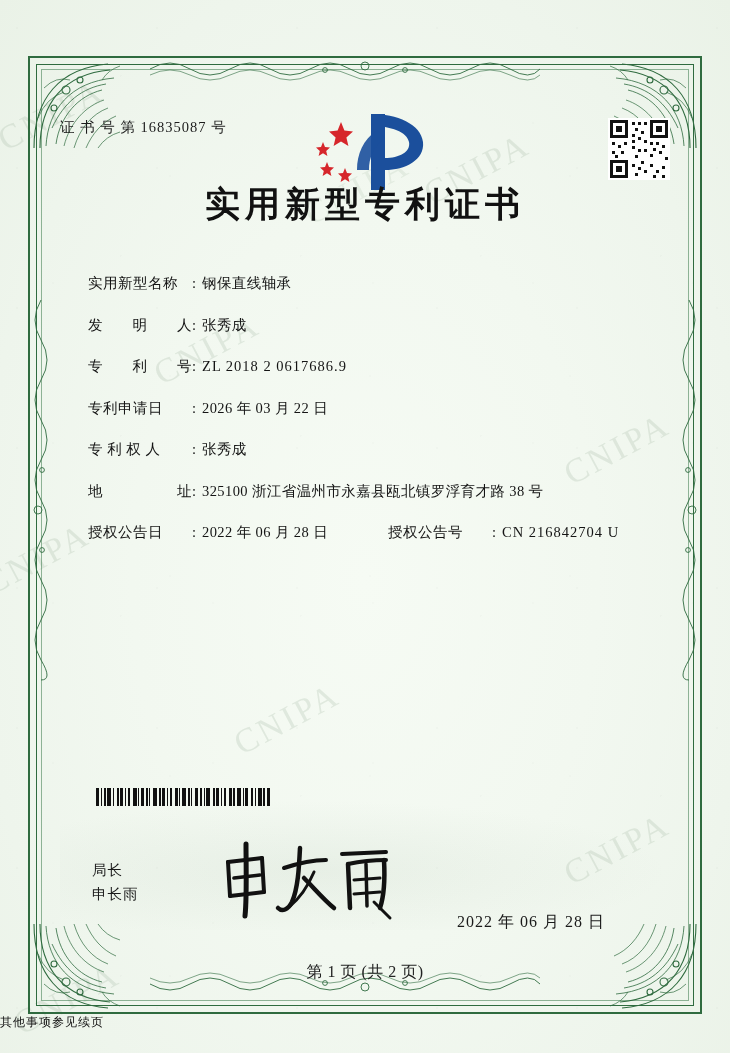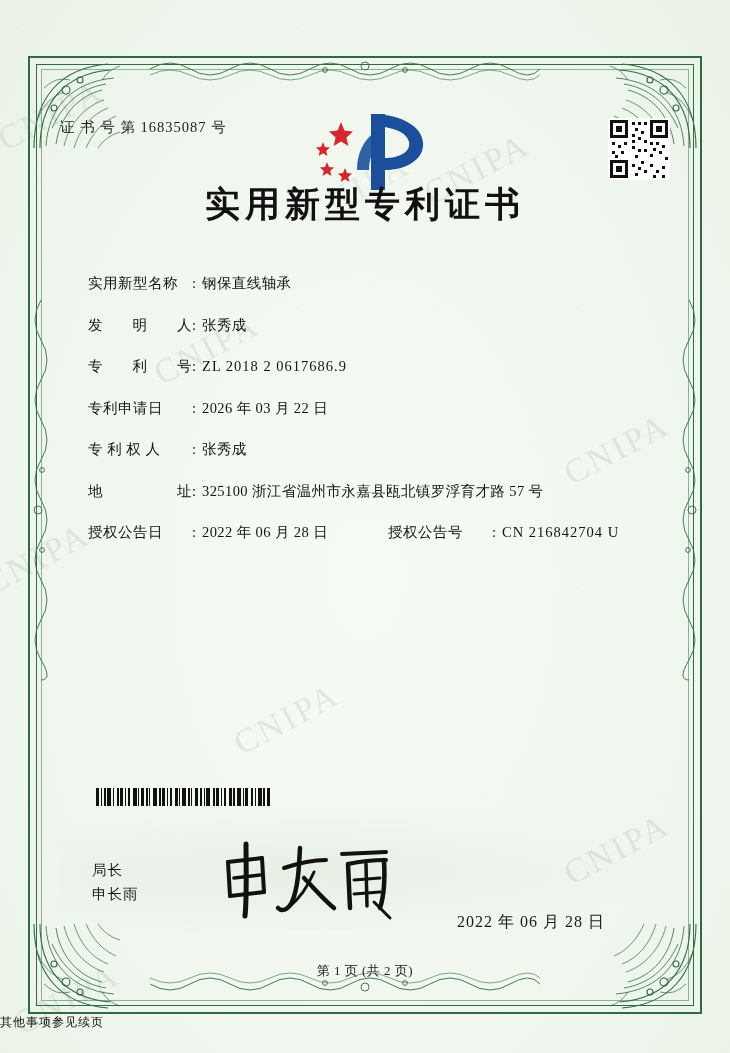--- a/index.html
+++ b/index.html
@@ -224,21 +224,21 @@
     top: 912px;
     font-size: 16px;
     letter-spacing: 1px;
   }
 
   .page-no {
     position: absolute;
     left: 0; right: 0;
     top: 962px;
     text-align: center;
-    font-size: 13px;
+    font-size: 16px;
     color: #222;
     letter-spacing: 0.5px;
   }
 
   .footer-note {
     position: absolute;
     left: 0; right: 4px;
     top: 1014px;
     text-align: left;
     font-size: 12px;
@@ -494,21 +494,21 @@
         <span class="field-sep">:</span>
         <span class="field-value">张秀成</span>
       </div>
 
       <div class="field-row">
         <span class="field-label spread">
           <span>地</span>
           <span>址</span>
         </span>
         <span class="field-sep">:</span>
-        <span class="field-value">325100 浙江省温州市永嘉县瓯北镇罗浮育才路 57 号</span>
+        <span class="field-value">325100 浙江省温州市永嘉县瓯北镇罗浮育才路 38 号</span>
       </div>
 
       <div class="row-2col">
         <div class="col-a">
           <span class="field-label">授权公告日</span>
           <span class="field-sep">:</span>
           <span class="field-value">2022 年 06 月 28 日</span>
         </div>
         <div class="col-b">
           <span class="field-label">授权公告号</span>

